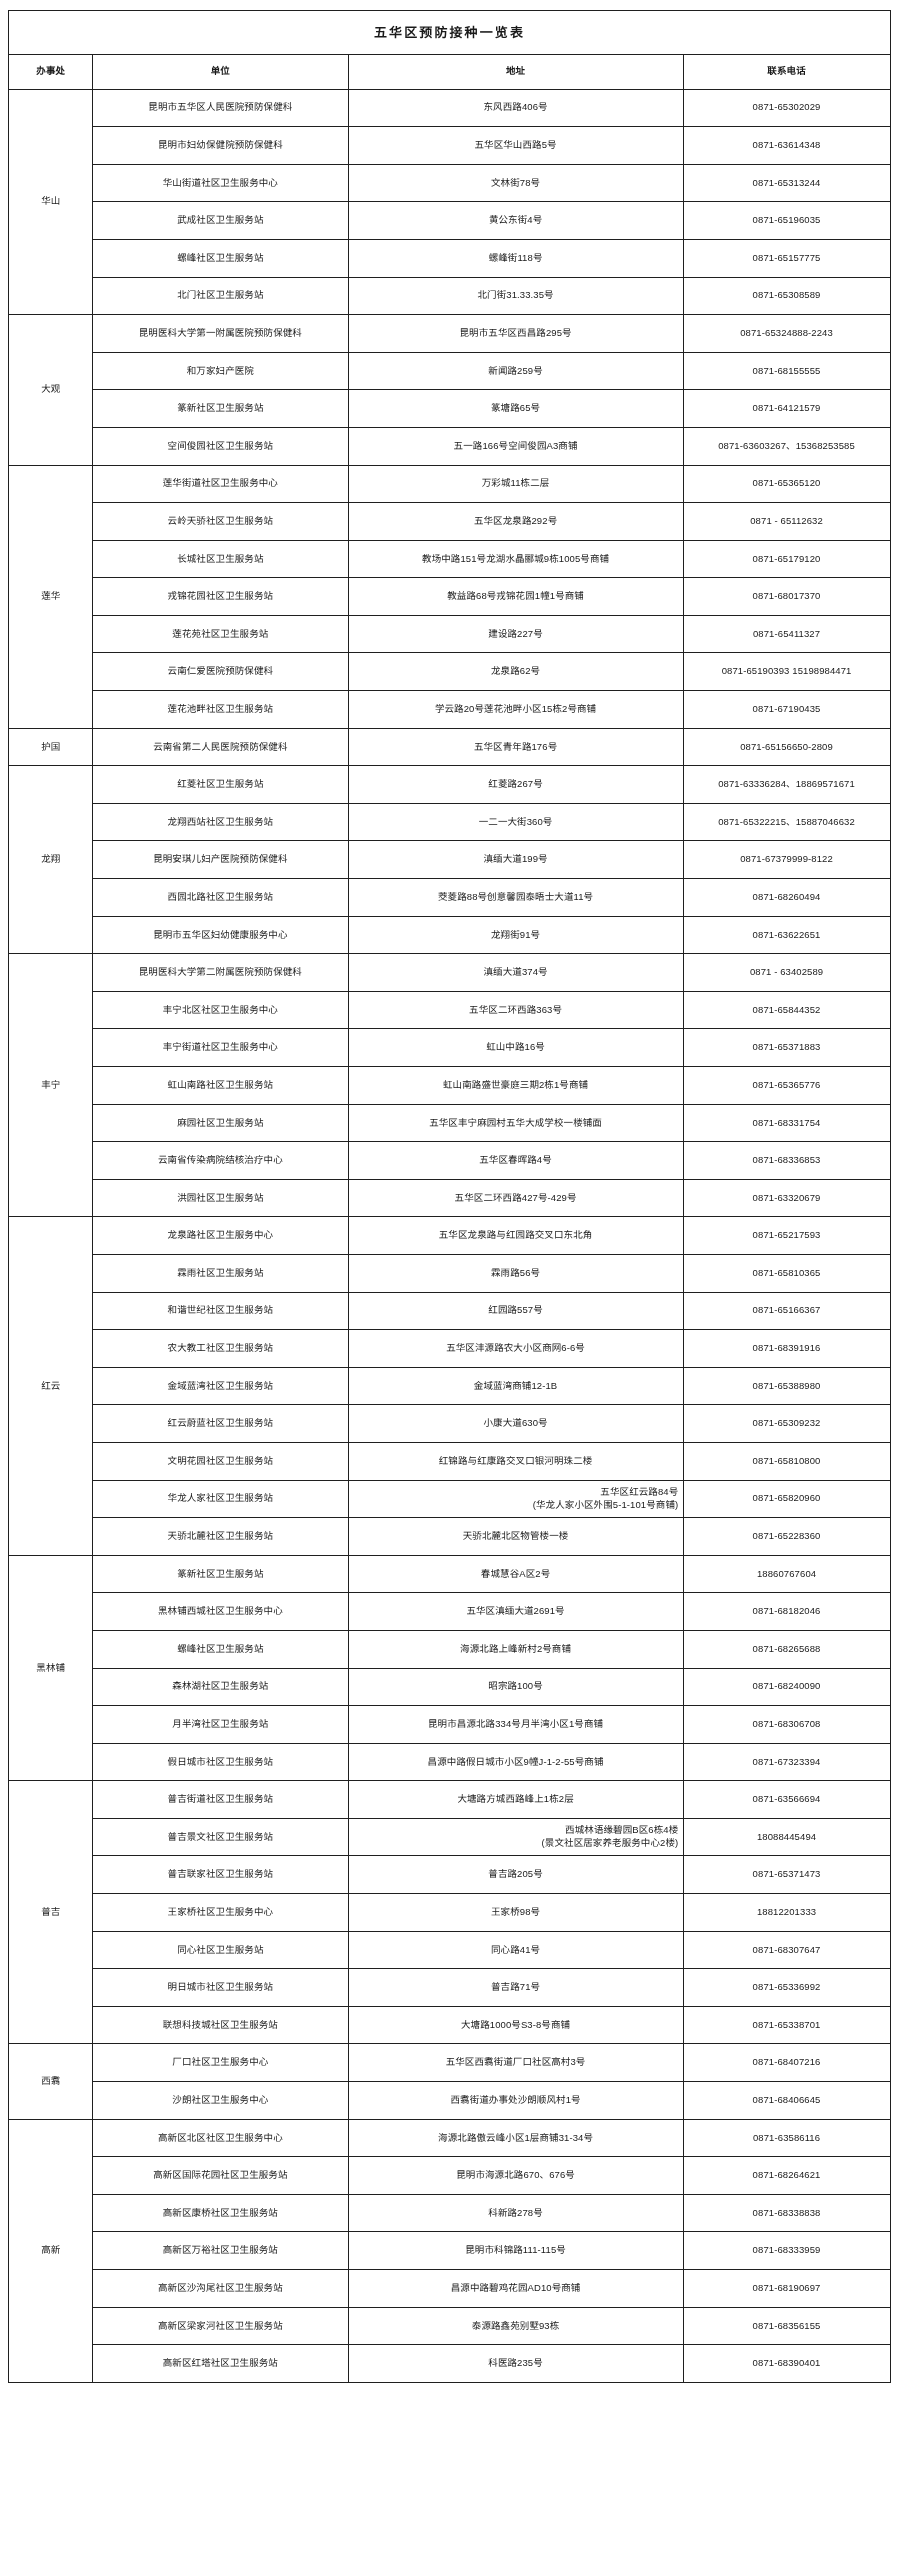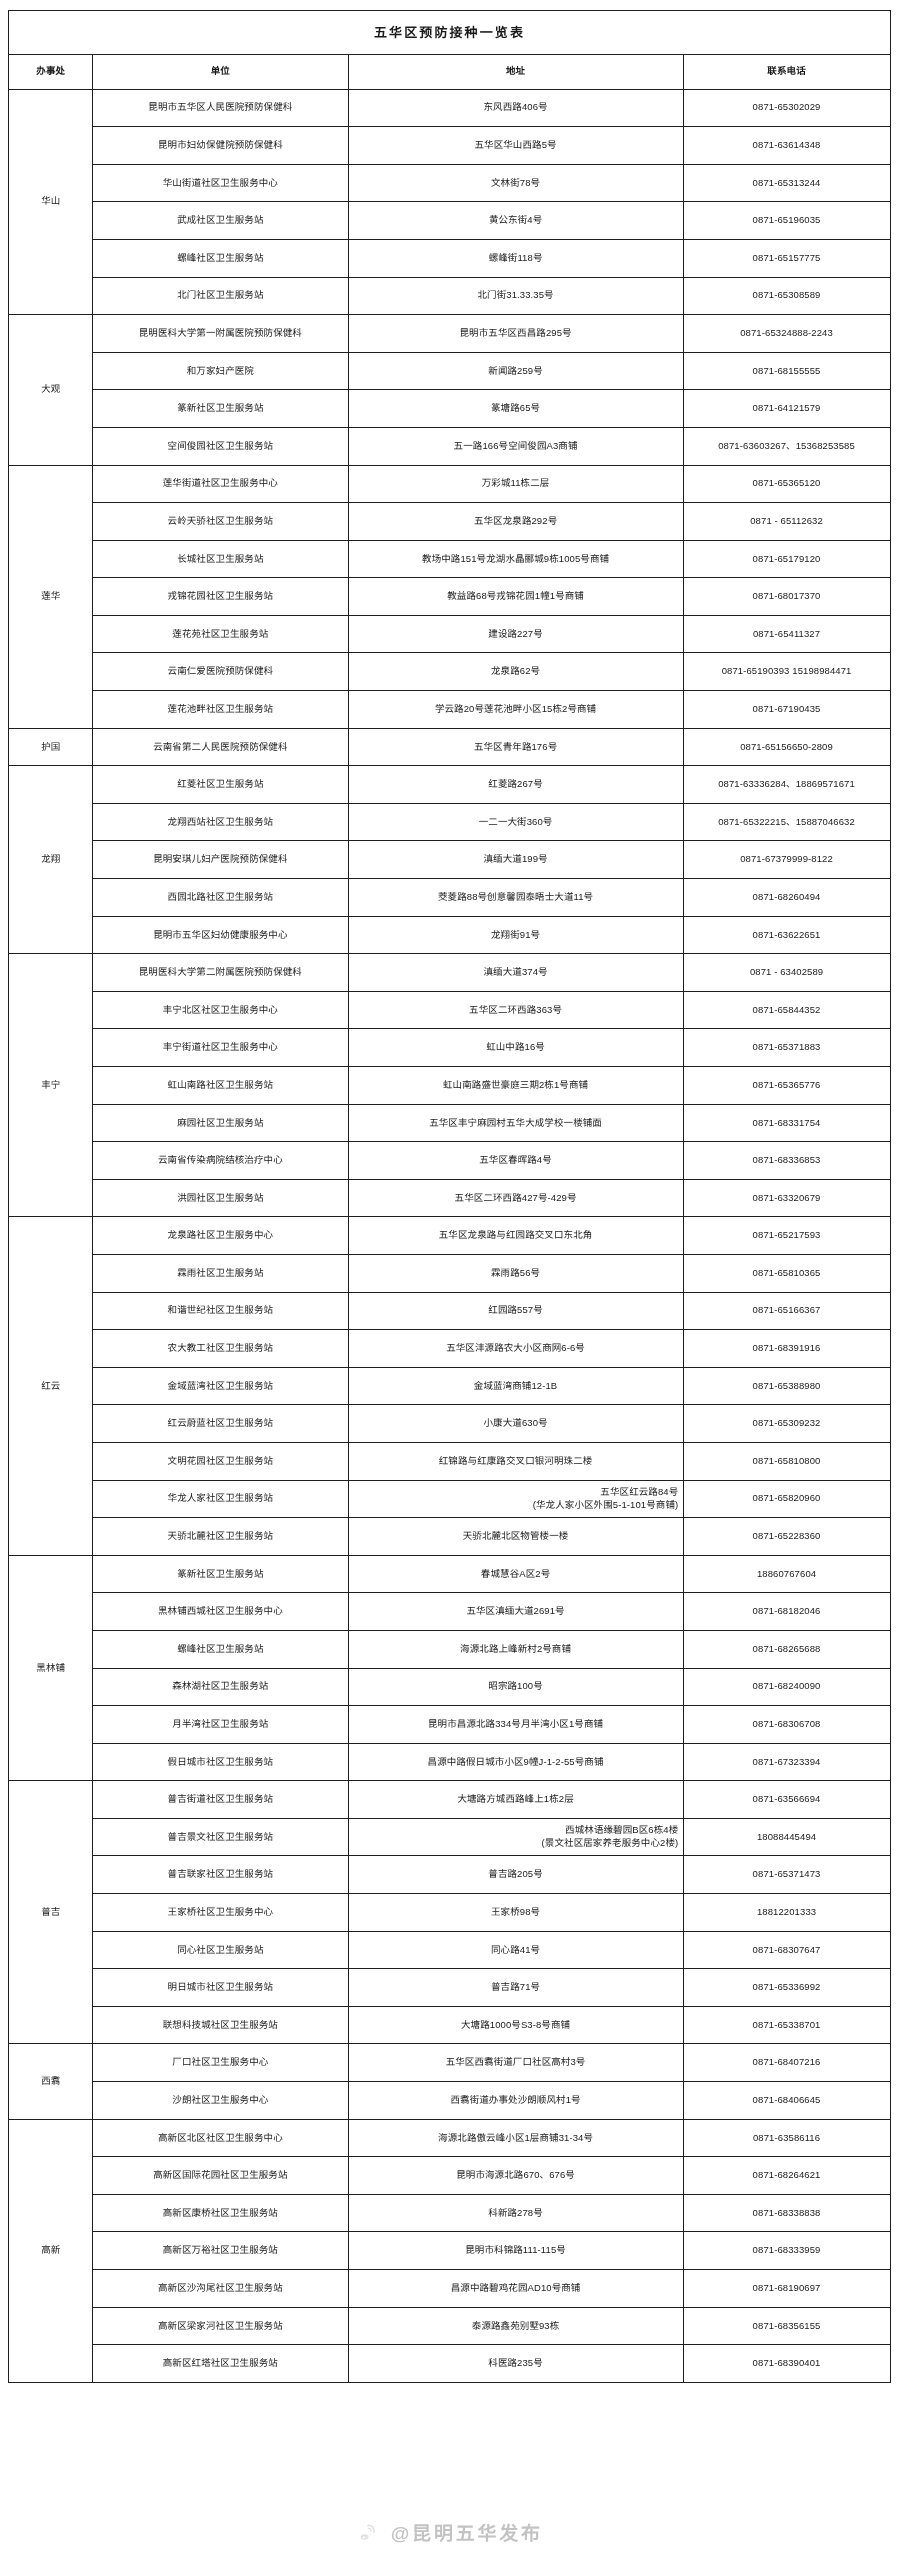--- a/index.html
+++ b/index.html
@@ -442,25 +442,15 @@
           <td class="phone">0871-68356155</td>
         </tr>
         <tr>
           <td class="unit">高新区红塔社区卫生服务站</td>
           <td class="addr">科医路235号</td>
           <td class="phone">0871-68390401</td>
         </tr>
       </tbody>
   </table>
 
-  <div id="watermark">
-    <span class="wb-logo">
-      <svg viewBox="0 0 32 32" width="21" height="21" aria-hidden="true">
-        <path d="M13 17c-3.3 0-6 1.9-6 4.3s2.7 4.3 6 4.3 6-1.9 6-4.3S16.3 17 13 17zm-1 6.7c-1.2 0-2.2-.7-2.2-1.6s1-1.6 2.2-1.6 2.2.7 2.2 1.6-1 1.6-2.2 1.6zm4.2-1.8c-.4 0-.7-.3-.7-.7 0-.5.3-.8.7-.8s.8.3.8.8c0 .4-.4.7-.8.7z" fill="currentColor"></path>
-        <path d="M22.4 13.8c.5.2 1-.1 1.2-.6.5-1.5.2-3.2-.9-4.4-1.1-1.2-2.7-1.7-4.2-1.4-.5.1-.8.6-.7 1.1.1.5.6.8 1.1.7 1-.2 2 .1 2.7.9.7.8.9 1.9.6 2.9-.2.4.1.9.2.8z" fill="currentColor"></path>
-        <path d="M26.5 5.6c-2.2-2.5-5.6-3.4-8.7-2.7-.6.1-1 .8-.9 1.4.1.6.8 1 1.4.9 2.3-.5 4.8.2 6.4 2 1.6 1.8 2.1 4.3 1.4 6.5-.2.6.1 1.3.7 1.5.6.2 1.3-.1 1.5-.7 1-3 .4-6.4-1.8-8.9z" fill="currentColor"></path>
-      </svg>
-    </span>
-    <span>@昆明五华发布</span>
-  </div>
 
 </div>
 
 
 </body></html>

